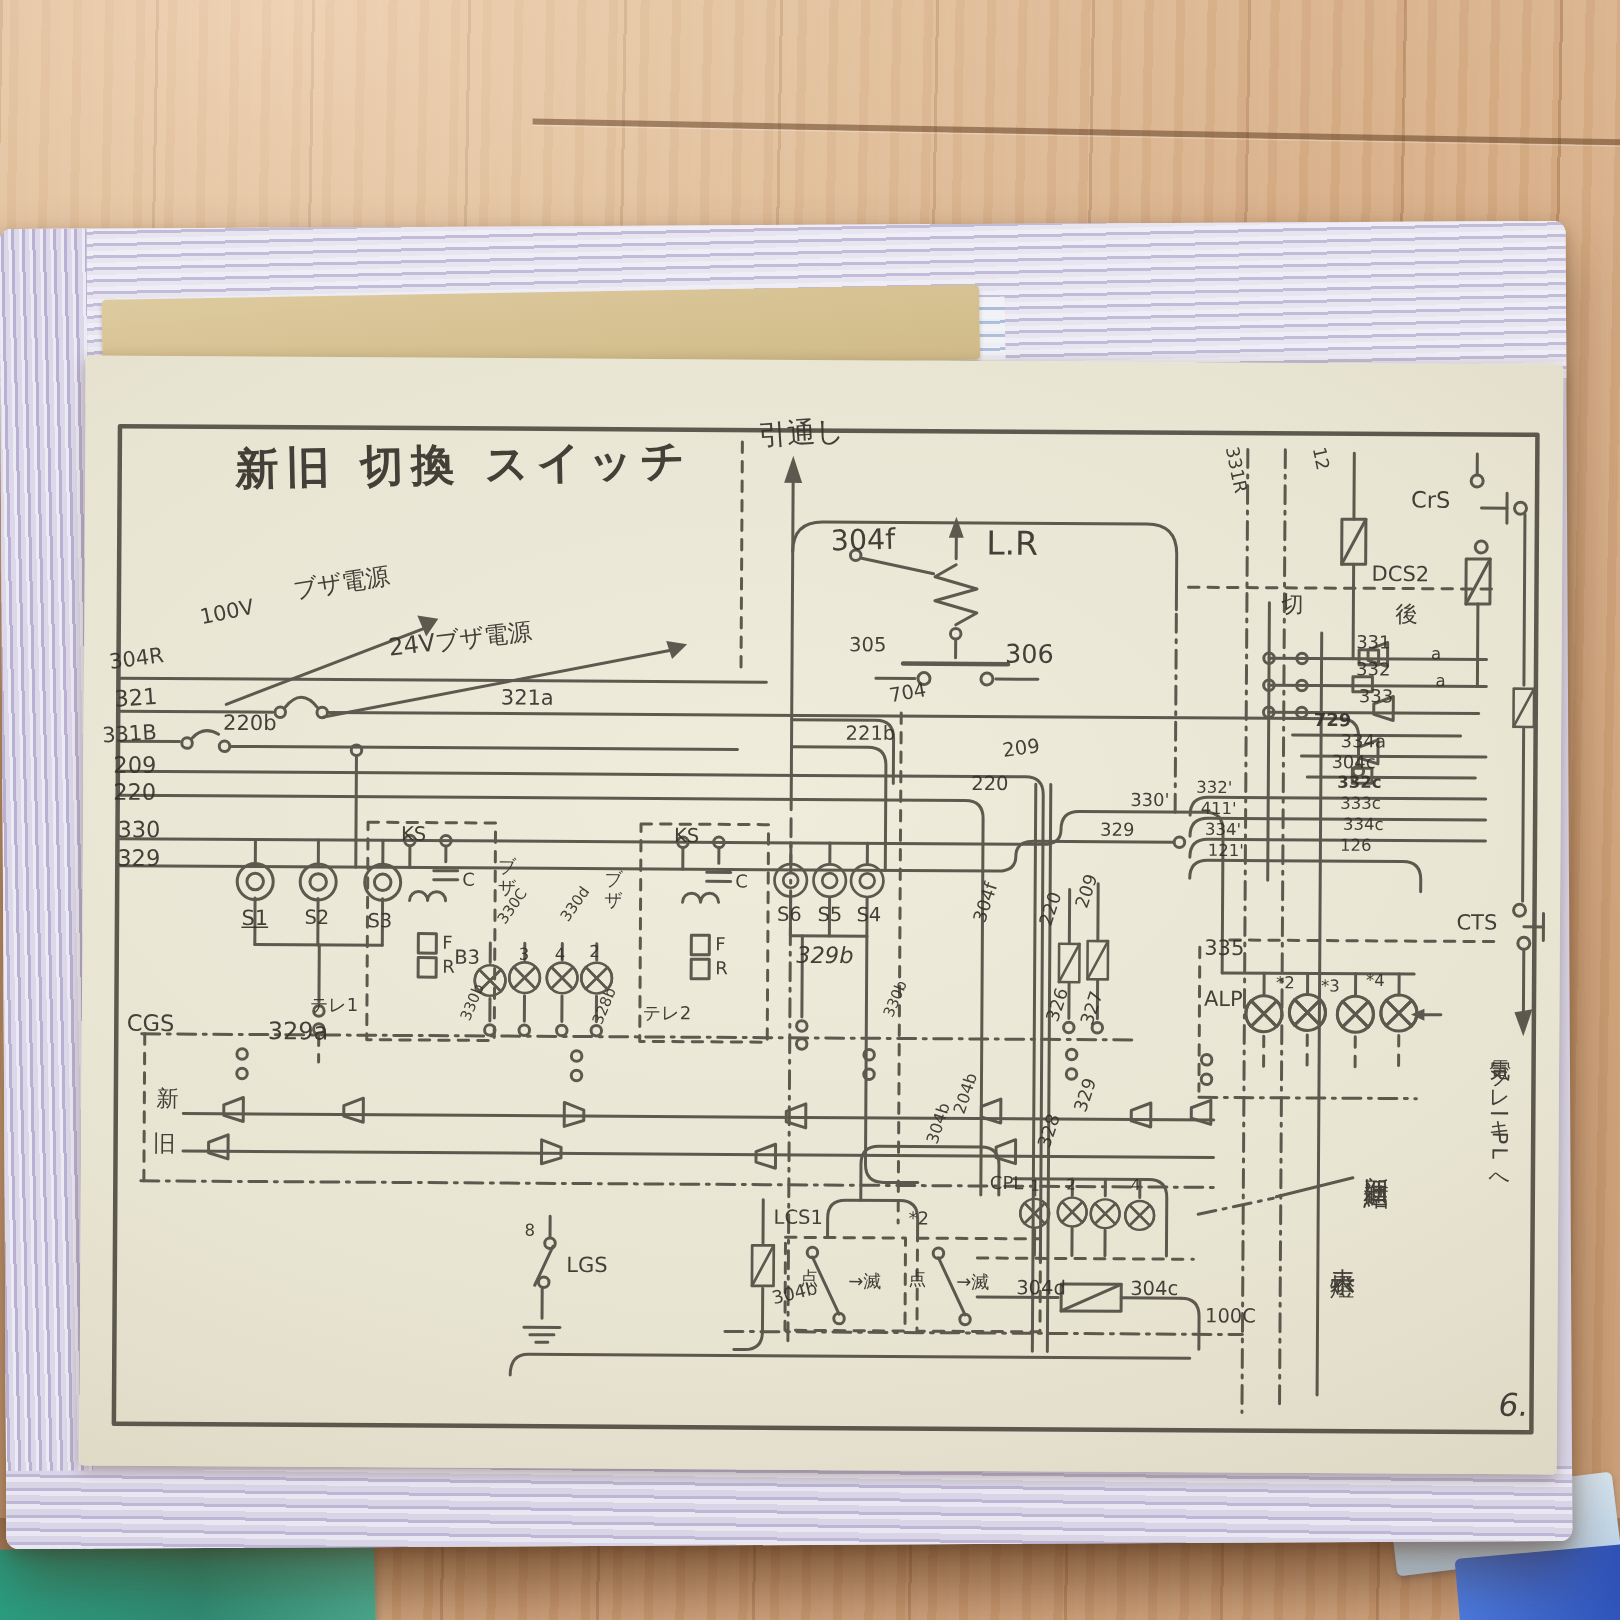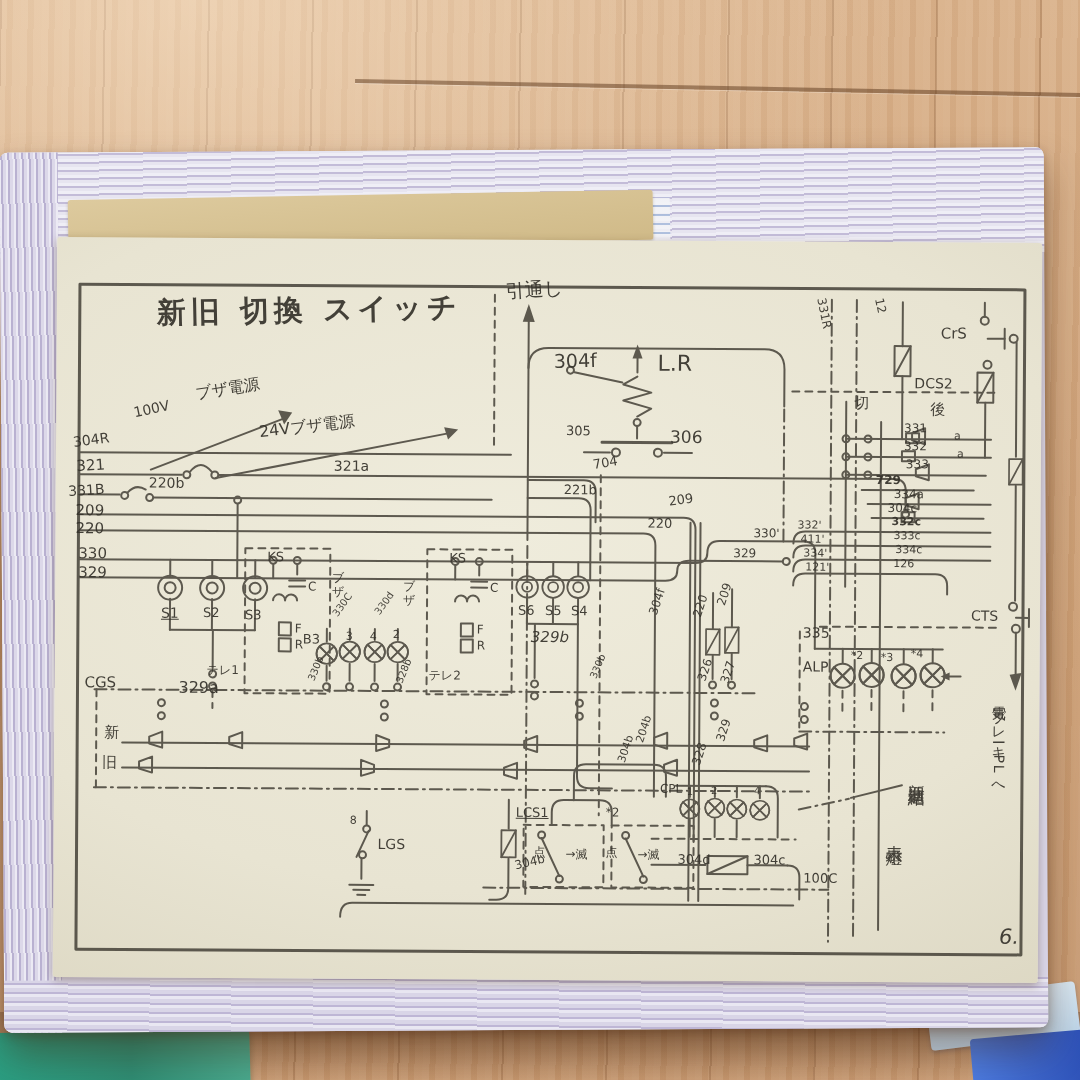--- a/index.html
+++ b/index.html
@@ -470,21 +470,21 @@
         <span class="dlabel" style="left: 838px; top: 316px; font-size: 11px;">126</span>
         <span class="dlabel" style="left: 916px; top: 366px; font-size: 14px;">CTS</span>
         <span class="dlabel" style="left: 748px; top: 384px; font-size: 14px; text-align: right;">335</span>
         <span class="dlabel" style="left: 748px; top: 418px; font-size: 14px;">ALP</span>
         <span class="dlabel" style="left: 796px; top: 408px; font-size: 11px;">*2</span>
         <span class="dlabel" style="left: 826px; top: 410px; font-size: 11px;">*3</span>
         <span class="dlabel" style="left: 856px; top: 406px; font-size: 11px;">*4</span>
         <span class="dlabel vert" style="left: 938px; top: 452px; font-size: 14px;">電気ブレーキPLへ</span>
         <span class="dlabel vert" style="left: 854px; top: 528px; font-size: 17px;">新旧連結</span>
         <span class="dlabel vert" style="left: 832px; top: 590px; font-size: 17px;">表示燈</span>
-        <span class="dlabel" style="left: 462px; top: 566px; font-size: 13px; text-decoration: underline;">LCS1</span>
+        <span class="dlabel" style="left: 462px; top: 566px; font-size: 13px;">LCS1</span>
         <span class="dlabel" style="left: 552px; top: 566px; font-size: 12px;">*2</span>
         <span class="dlabel" style="left: 480px; top: 606px; font-size: 12px;">点</span>
         <span class="dlabel" style="left: 512px; top: 608px; font-size: 12px;">→滅</span>
         <span class="dlabel" style="left: 552px; top: 606px; font-size: 12px;">点</span>
         <span class="dlabel" style="left: 584px; top: 608px; font-size: 12px;">→滅</span>
         <span class="dlabel" style="left: 460px; top: 620px; font-size: 12px; transform: rotate(-14deg);">304b</span>
         <span class="dlabel" style="left: 624px; top: 612px; font-size: 13px;">304d</span>
         <span class="dlabel" style="left: 700px; top: 612px; font-size: 13px;">304c</span>
         <span class="dlabel" style="left: 750px; top: 630px; font-size: 13px;">100C</span>
         <span class="dlabel" style="left: 606px; top: 542px; font-size: 12px;">CPL</span>

